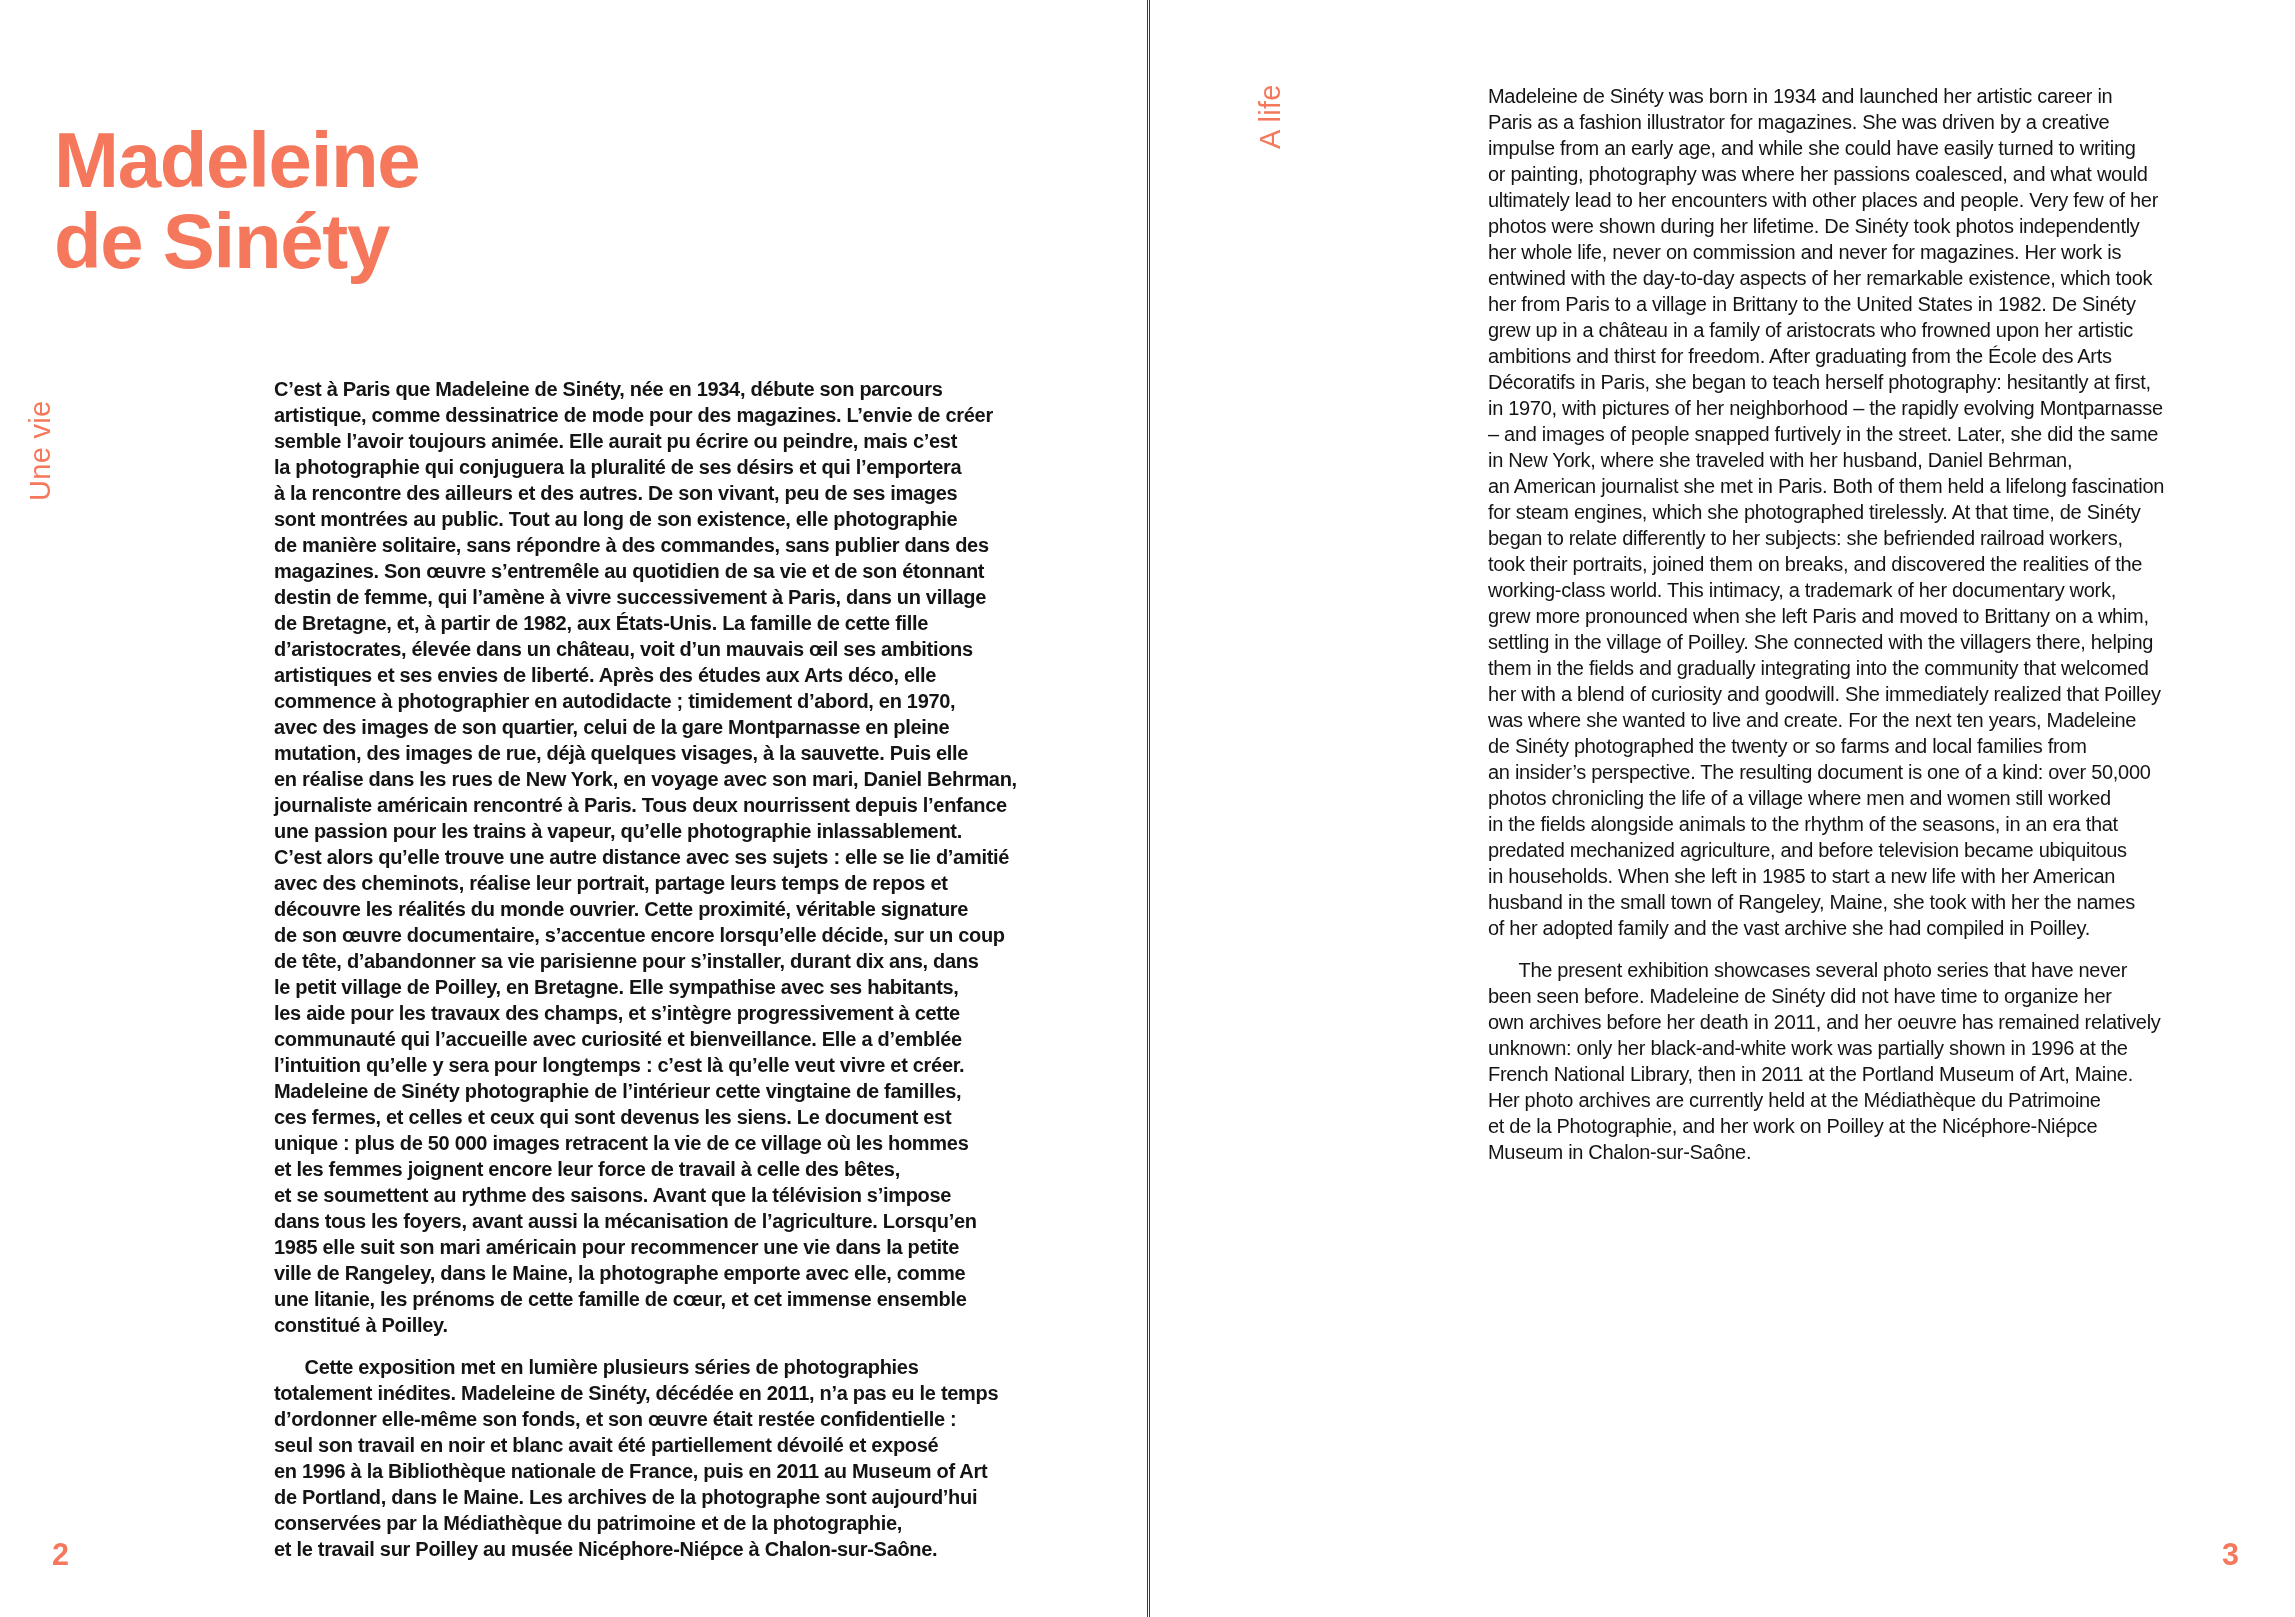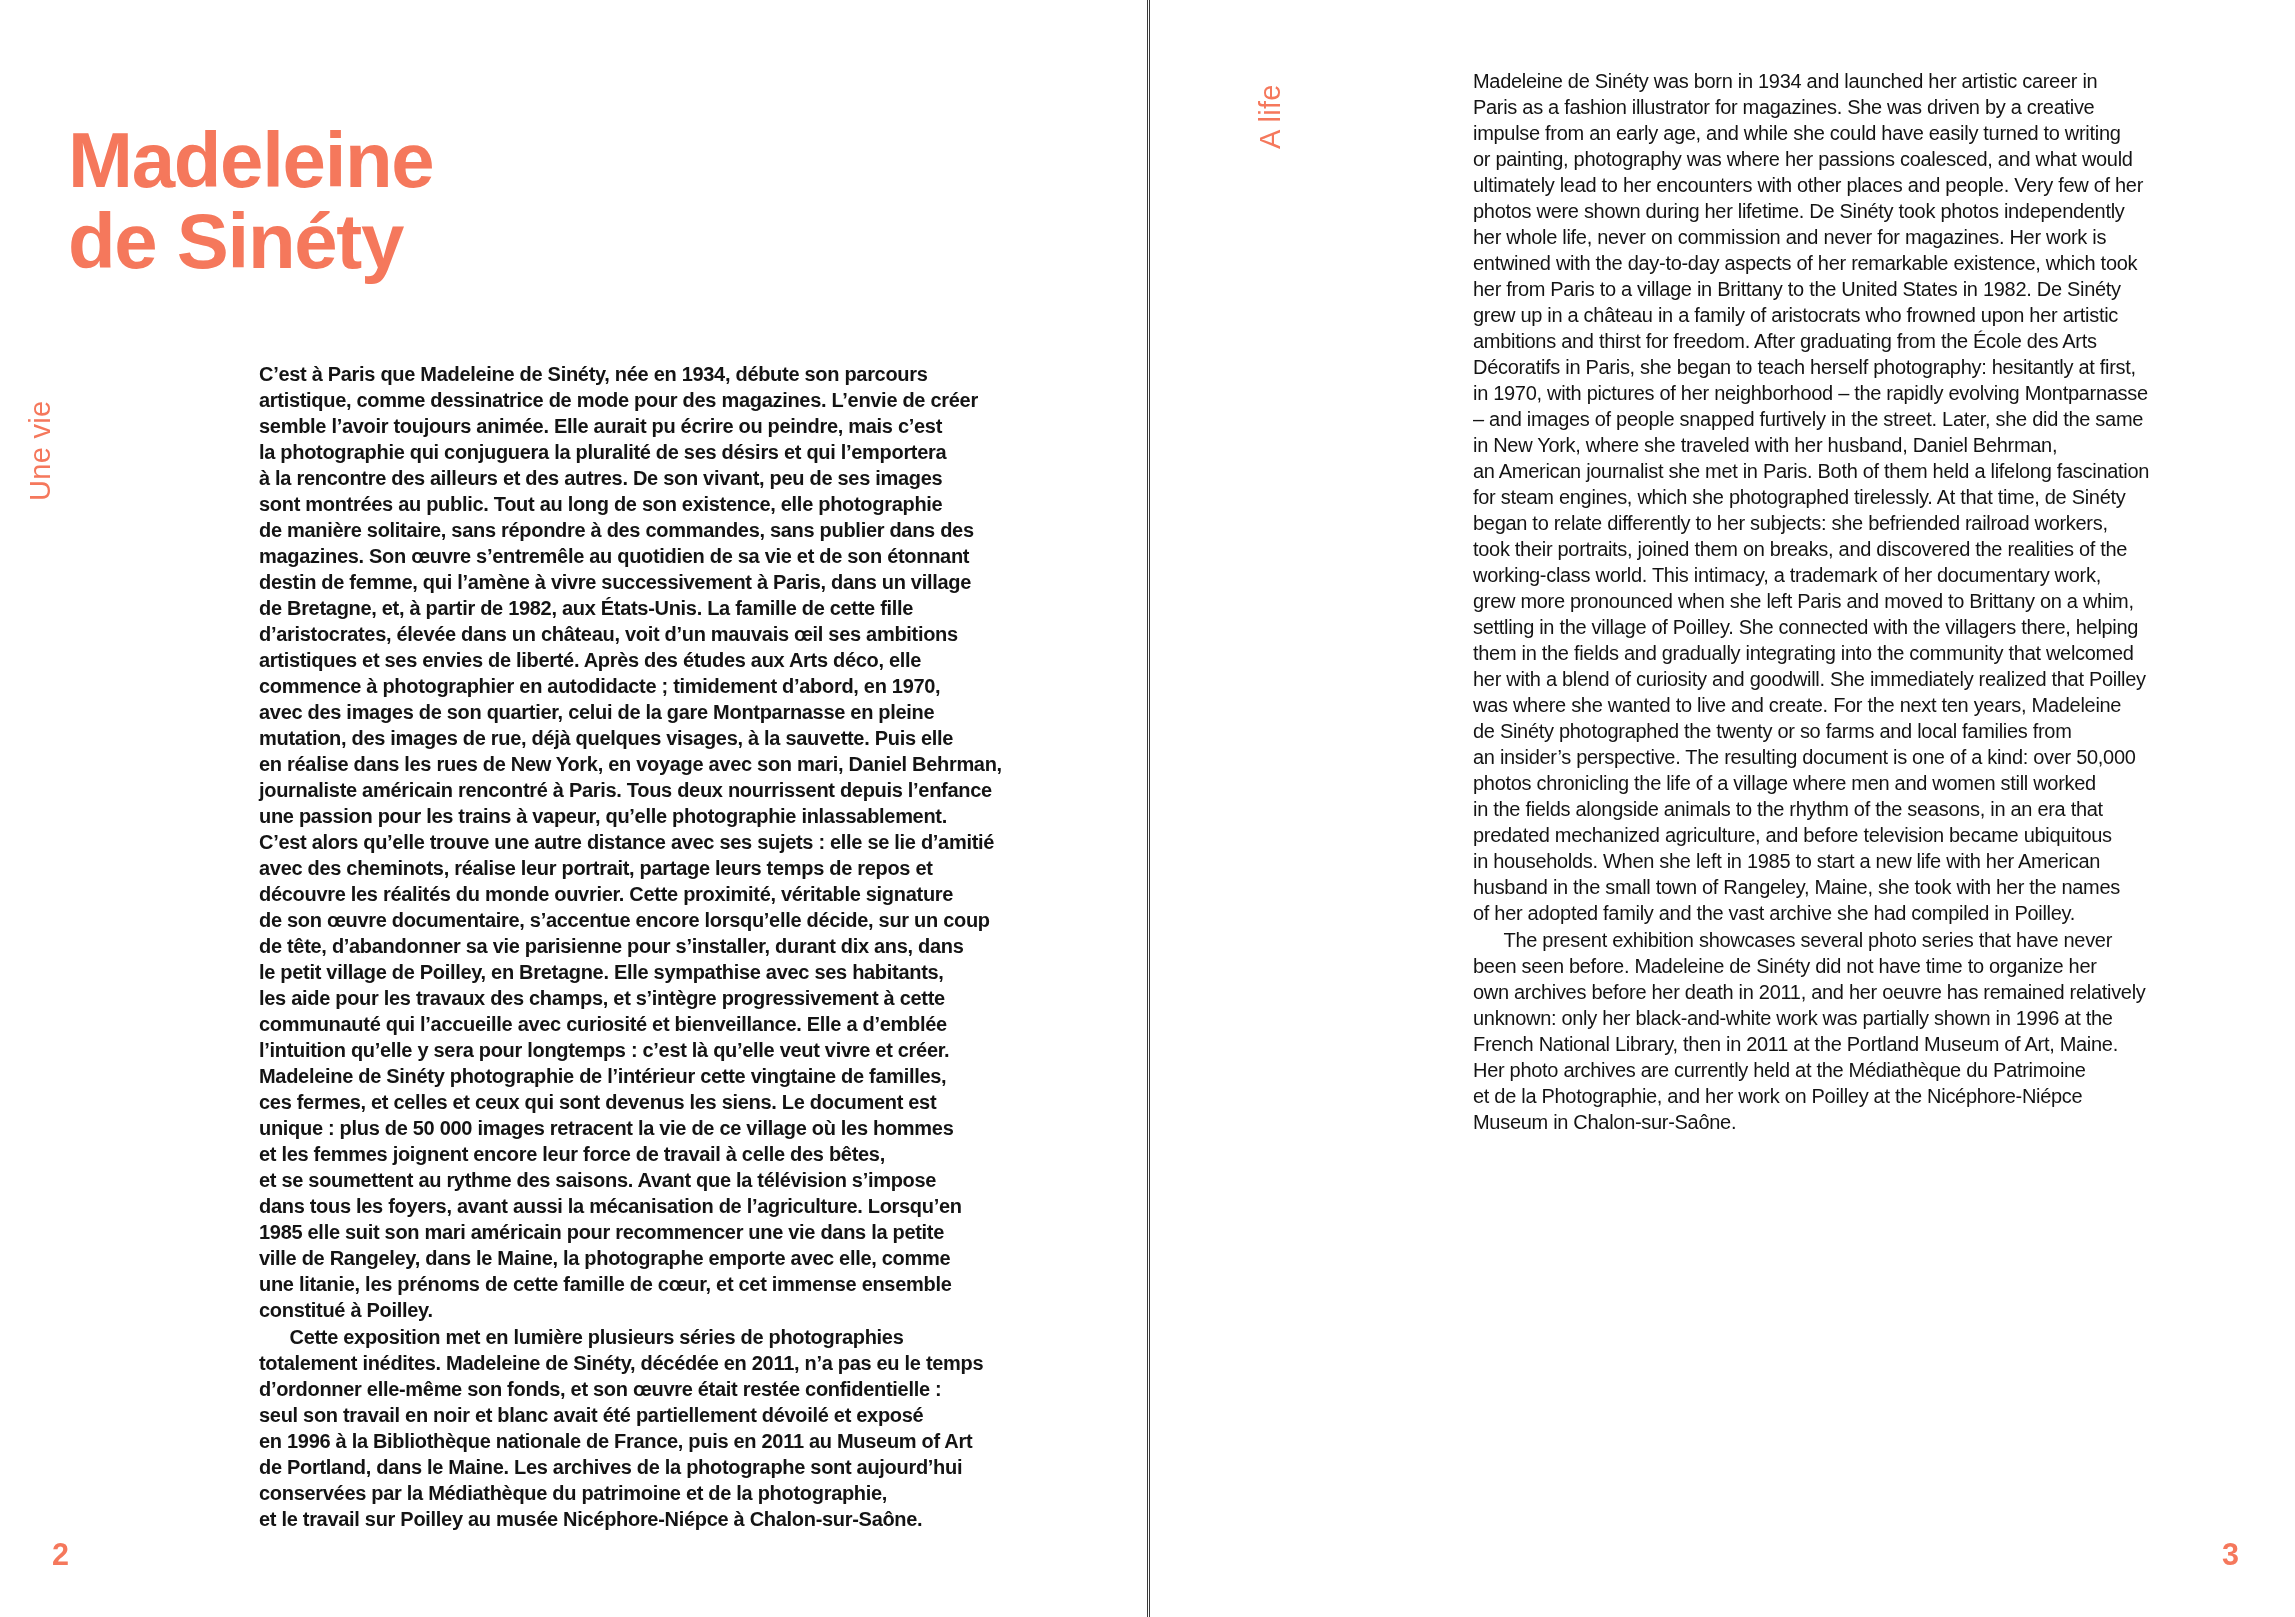--- a/index.html
+++ b/index.html
@@ -11,21 +11,21 @@
   #spread {
     position: relative;
     width: 2295px;
     height: 1617px;
     background: #ffffff;
     font-family: "Liberation Sans", sans-serif;
   }
 
   .title {
     position: absolute;
-    left: 68px;
+    left: 54px;
     top: 68px;
     font-size: 78px;
     font-weight: 700;
     line-height: 81px;
     letter-spacing: -1.3px;
     color: #f5785c;
     white-space: pre-line;
   }
 
   .vlabel {
@@ -45,21 +45,21 @@
     position: absolute;
     color: #141414;
     font-size: 20px;
     line-height: 26px;
     letter-spacing: -0.3px;
   }
   #french-text  { left: 258px;  top: 360px; width: 881px; font-weight: bold; }
   #english-text { left: 1472px; top: 67px; width: 820px; }
 
   .para {
-    margin: 1px;
+    margin: 16px;
     white-space: pre-line;
   }
   .para.indented { text-indent: 30.5px; }
 
   .pagenum {
     position: absolute;
     font-size: 30.5px;
     font-weight: 700;
     line-height: 1;
     color: #f5785c;

